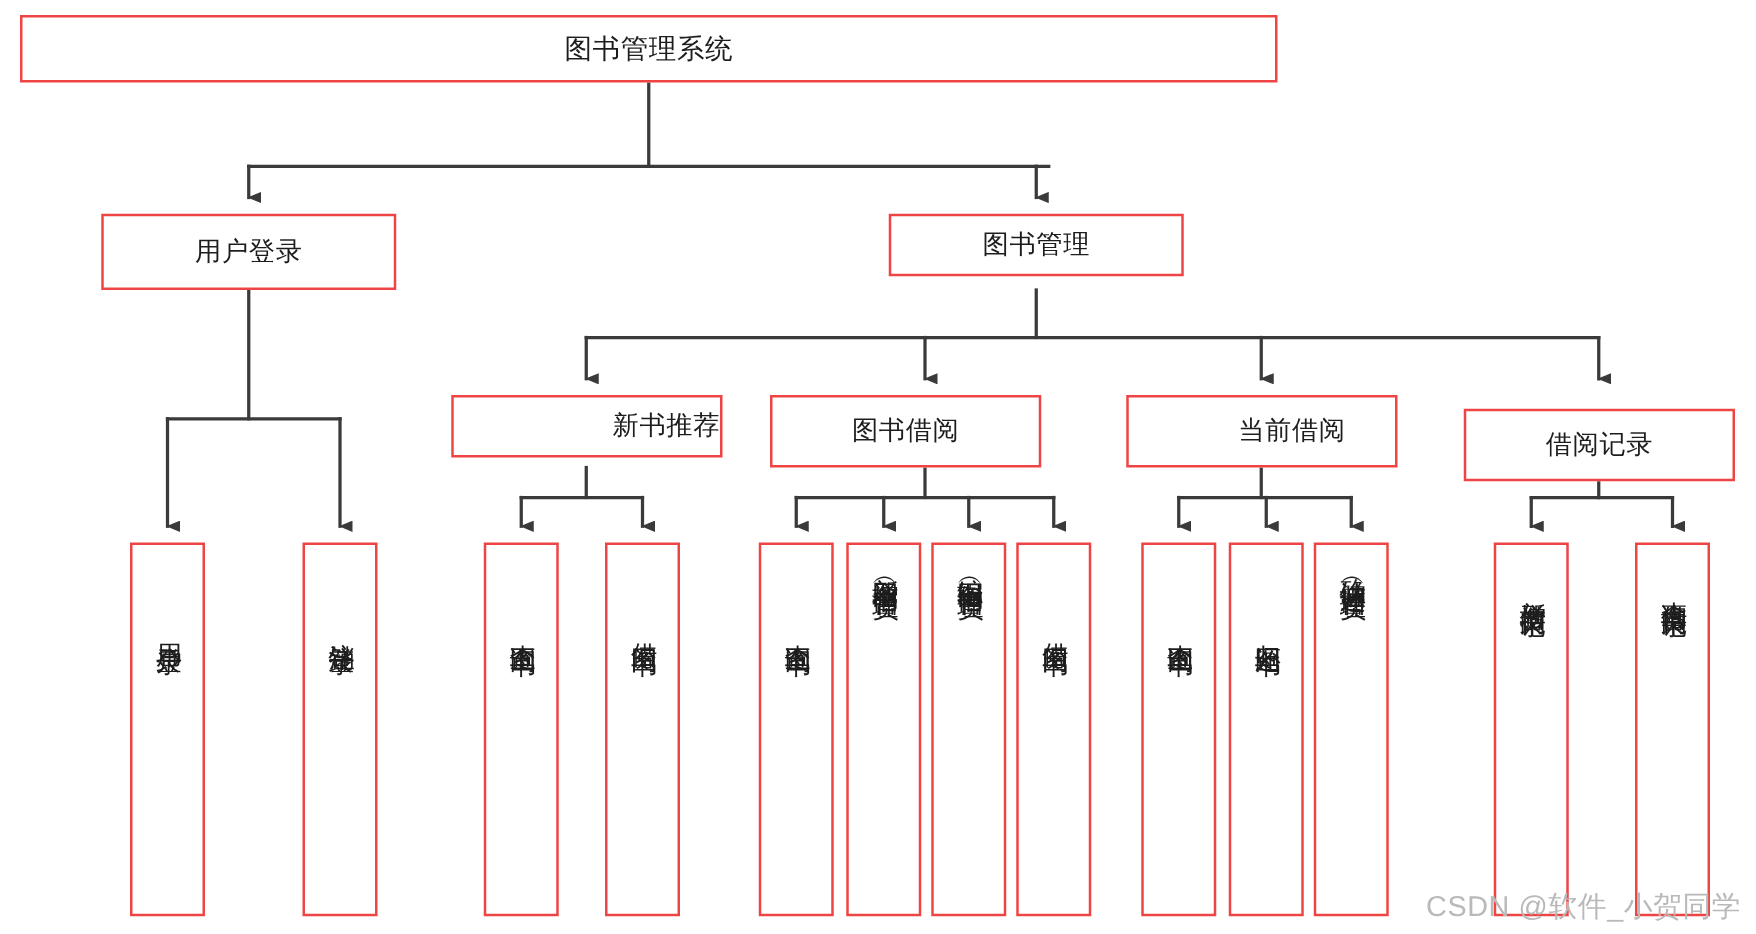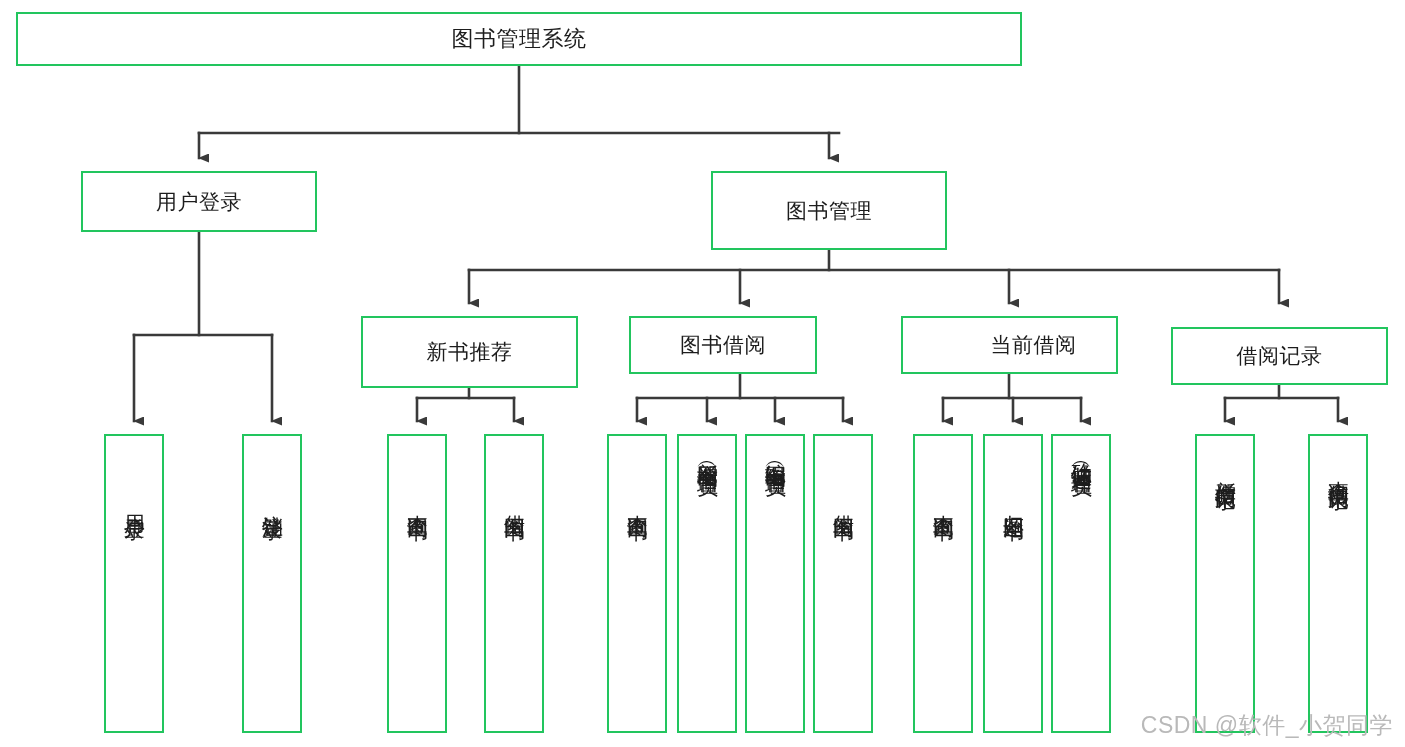--- a/index.html
+++ b/index.html
@@ -23,21 +23,21 @@
     left: 0;
     top: 0;
     width: 1405px;
     height: 747px;
     pointer-events: none;
   }
   .node {
     position: absolute;
     box-sizing: border-box;
     background: #ffffff;
-    border: 2px solid #22c55e;
+    border: 2px solid #ef4444;
     display: flex;
     align-items: center;
     justify-content: center;
     color: #1d1d1d;
     z-index: 2;
   }
   .node-label {
     display: block;
     text-align: center;
     line-height: 1.12;
@@ -140,28 +140,28 @@
     </g>
   </svg>
 
   <div class="node horiz root" id="node-root" style="left: 16px; top: 12px; width: 1006px; height: 54px;">
     <span class="node-label">图书管理系统</span>
   </div>
 
   <div class="node horiz" id="node-l2-0" style="left: 81px; top: 171px; width: 236px; height: 61px;">
     <span class="node-label">用户登录</span>
   </div>
-  <div class="node horiz" id="node-l2-1" style="left: 711px; top: 171px; width: 236px; height: 79px;">
+  <div class="node horiz" id="node-l2-1" style="left: 711px; top: 171px; width: 236px; height: 50px;">
     <span class="node-label">图书管理</span>
   </div>
 
-  <div class="node horiz" id="node-l3-0" style="left: 361px; top: 316px; width: 217px; height: 72px;">
+  <div class="node horiz" id="node-l3-0" style="left: 361px; top: 316px; width: 217px; height: 50px; justify-content: flex-end;">
     <span class="node-label">新书推荐</span>
   </div>
-  <div class="node horiz" id="node-l3-1" style="left: 629px; top: 316px; width: 188px; height: 58px;">
+  <div class="node horiz" id="node-l3-1" style="left: 616px; top: 316px; width: 217px; height: 58px;">
     <span class="node-label">图书借阅</span>
   </div>
   <div class="node horiz" id="node-l3-2" style="left: 901px; top: 316px; width: 217px; height: 58px; padding-left: 48px;">
     <span class="node-label">当前借阅</span>
   </div>
   <div class="node horiz" id="node-l3-3" style="left: 1171px; top: 327px; width: 217px; height: 58px;">
     <span class="node-label">借阅记录</span>
   </div>
 
   <div class="node leaf short" id="node-leaf-0" style="left: 104px; top: 434px; width: 60px; height: 299px;">

